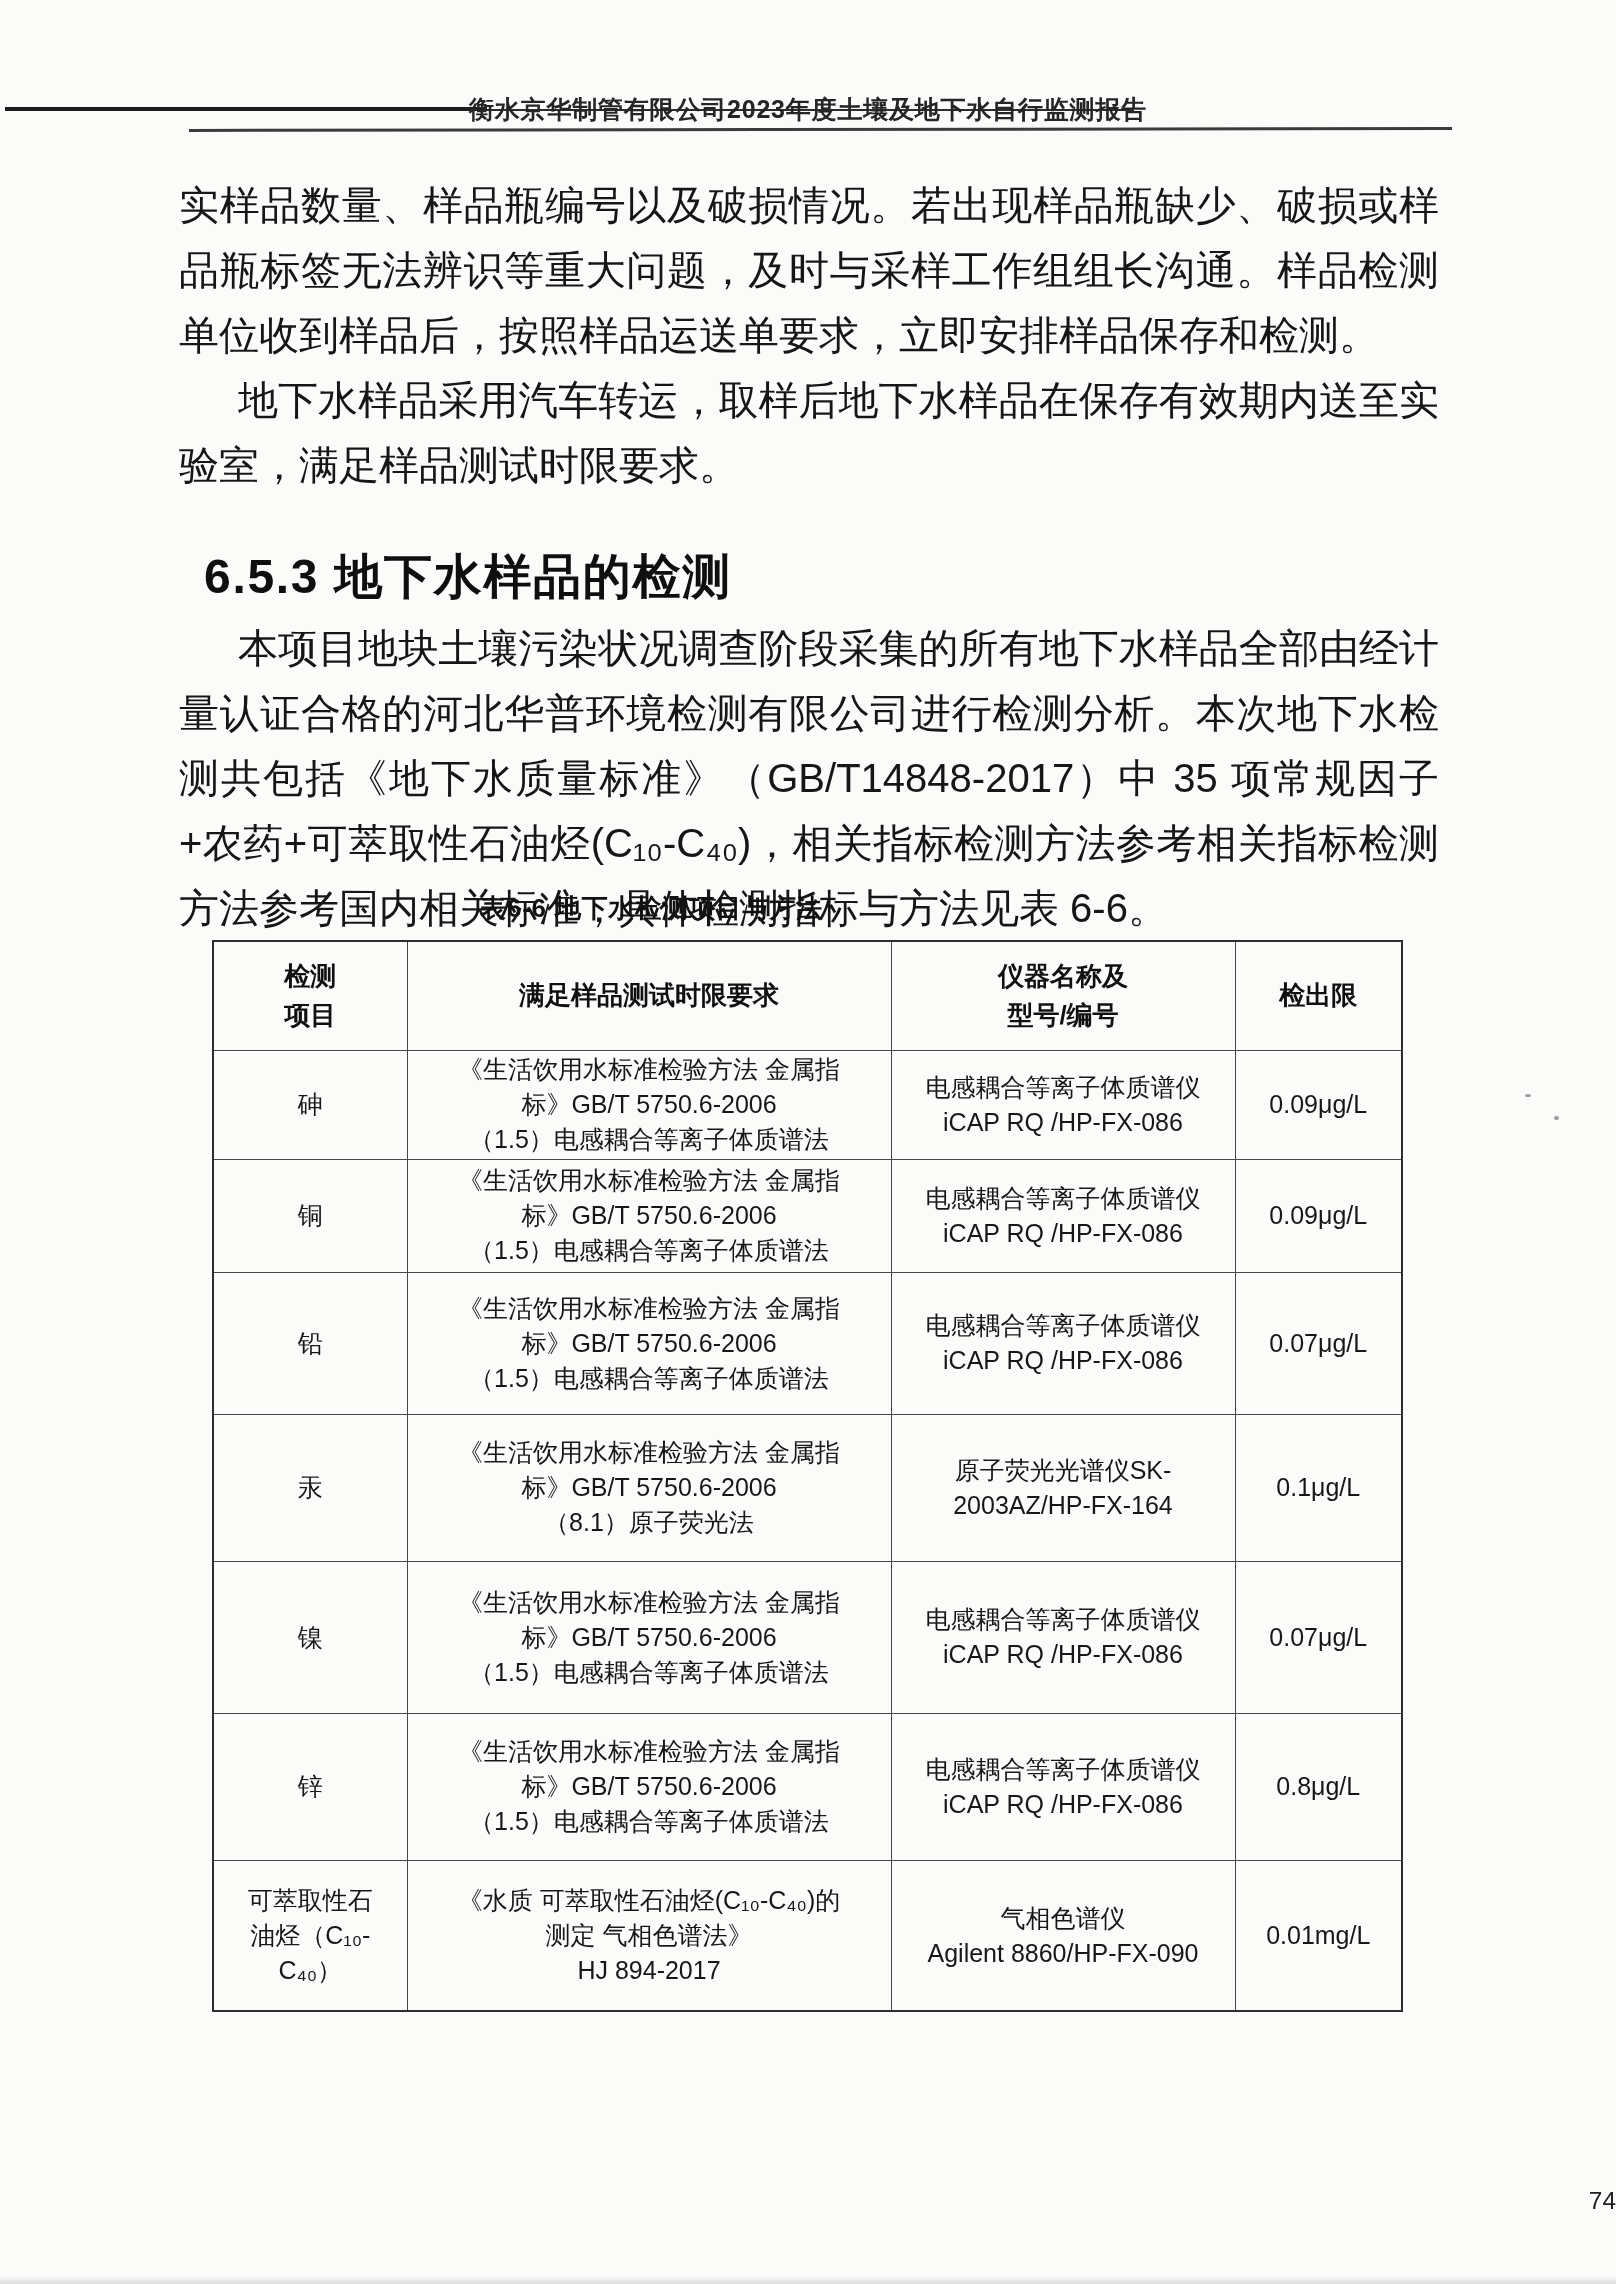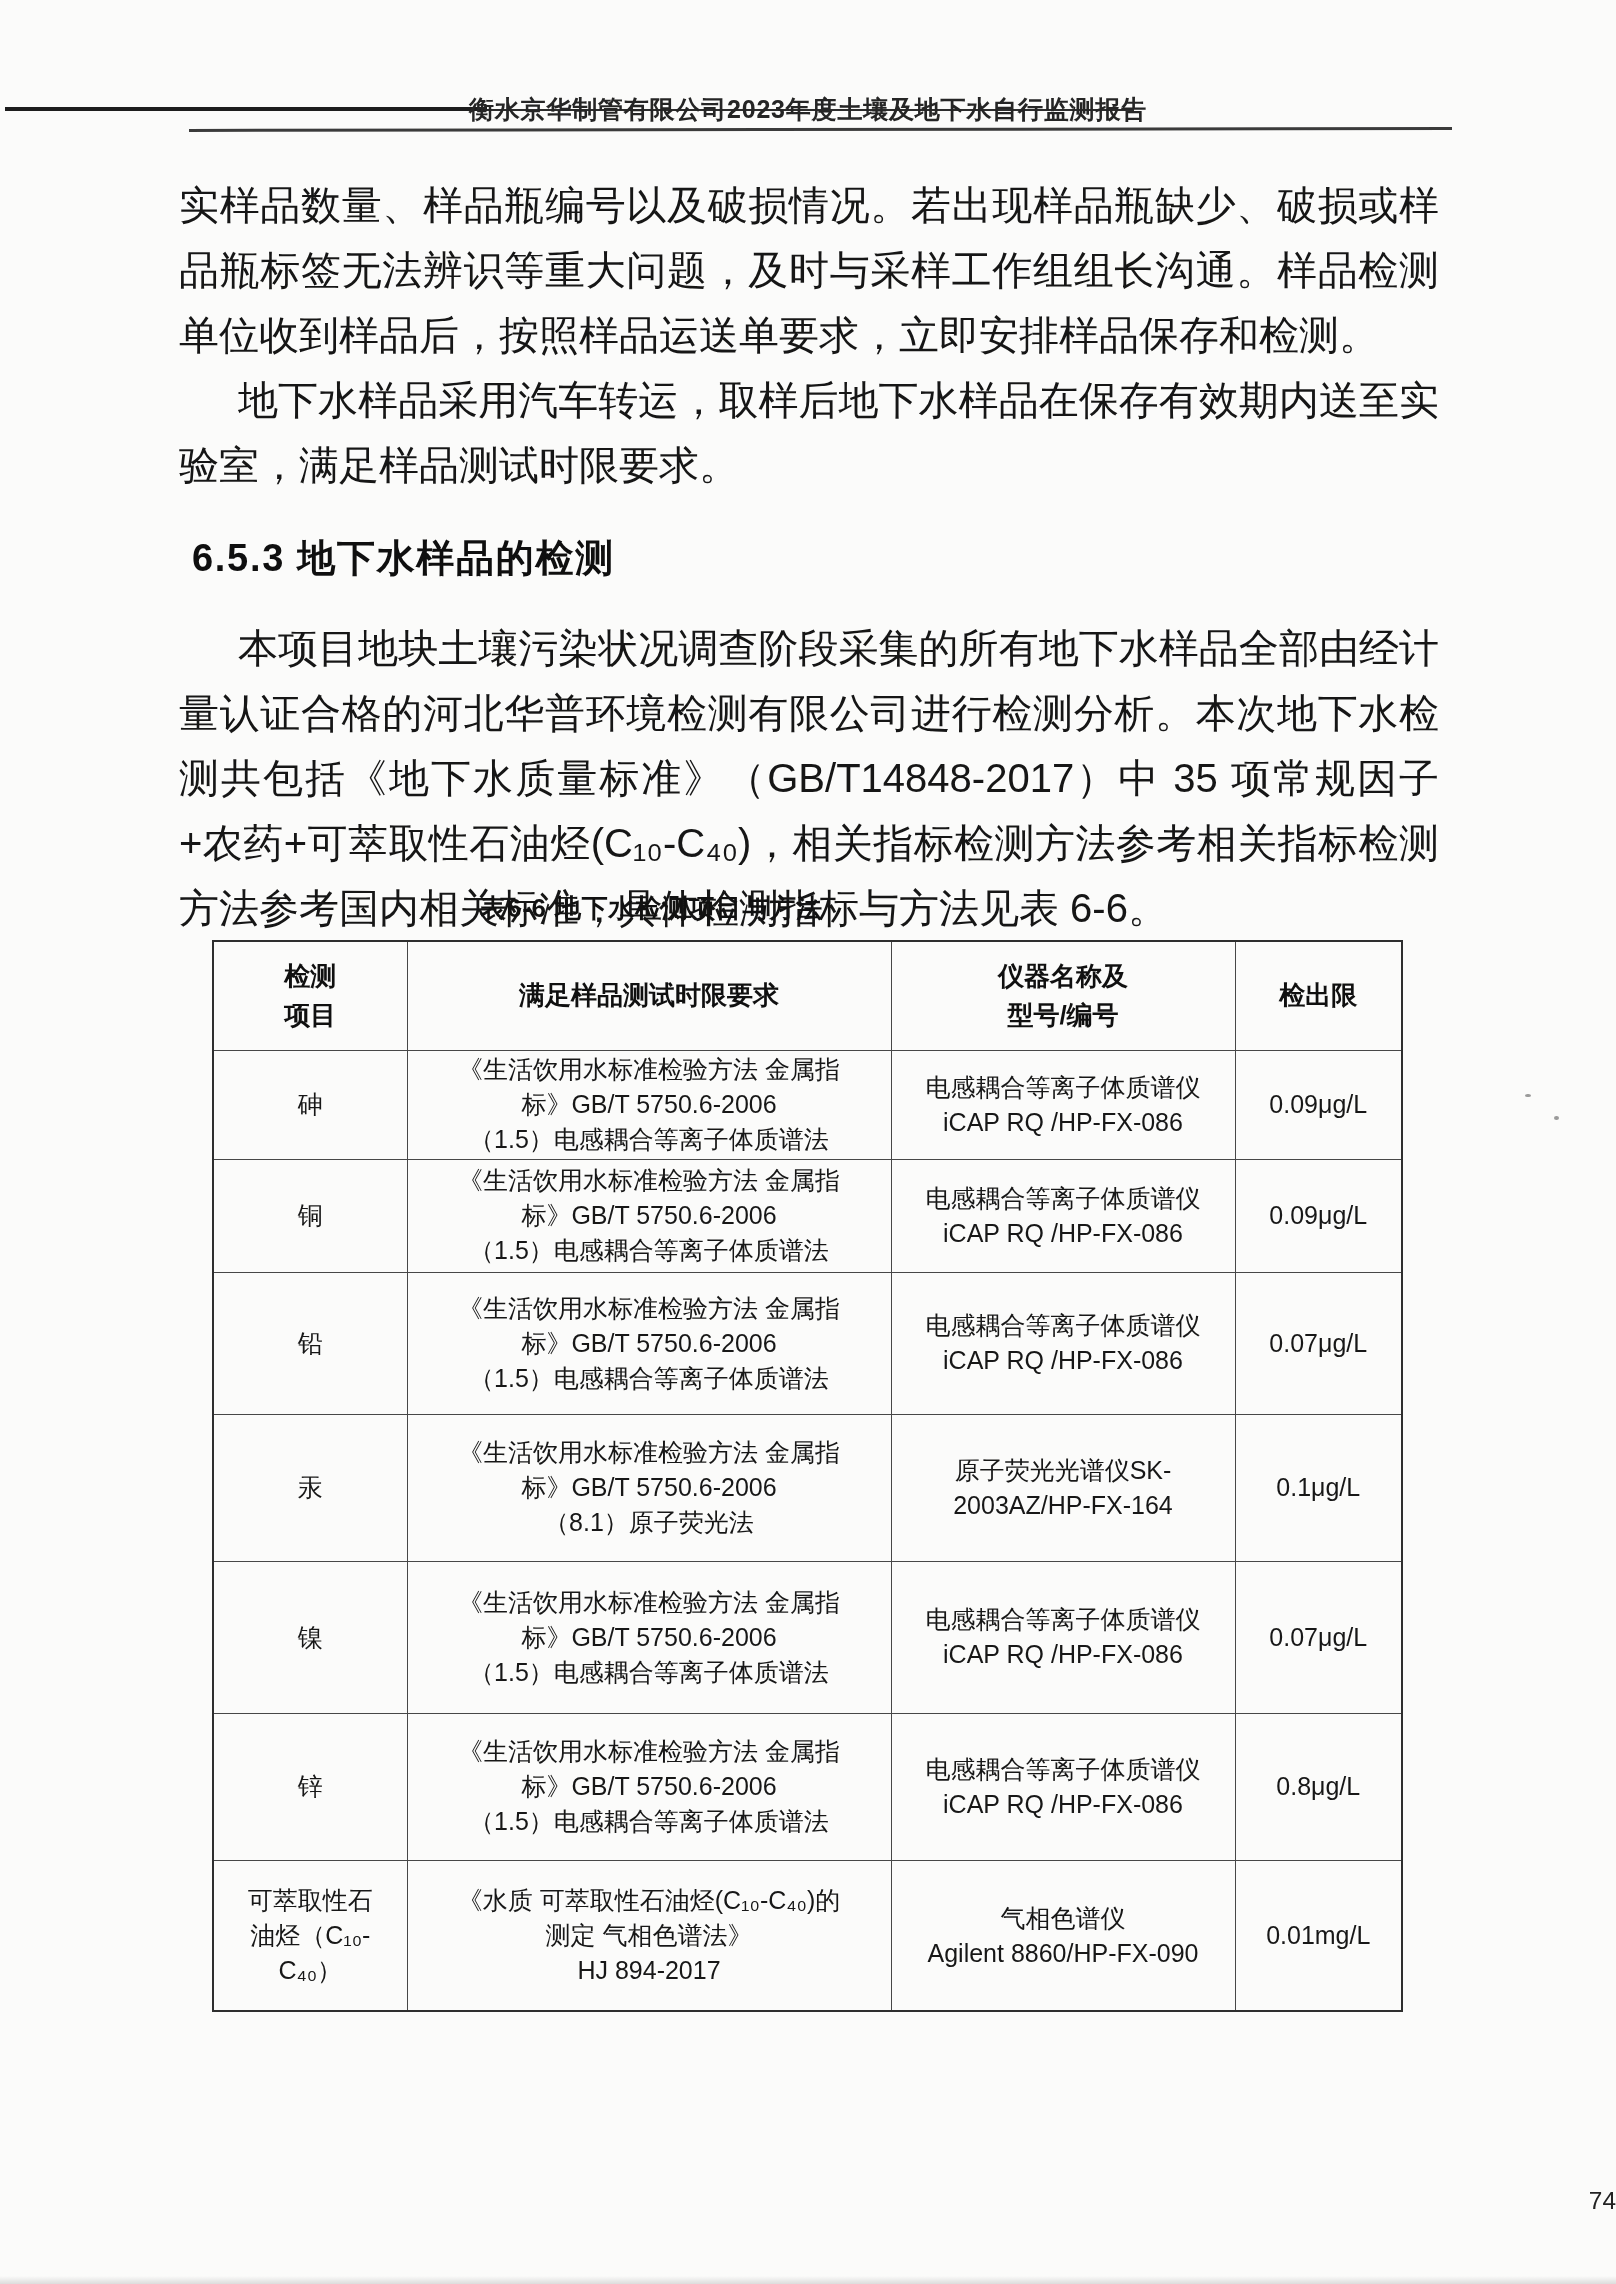--- a/index.html
+++ b/index.html
@@ -27,22 +27,22 @@
     position:absolute;left:179px;width:1260px;margin:0;
     font-size:40px;line-height:65px;
     text-align:justify;text-justify:inter-ideograph;
     color:#161616;
   }
   .p1{top:173px;}
   .p2{top:368px;}
   .p3{top:616px;}
   .indent{text-indent:59px;}
   .section-heading{
-    position:absolute;left:192px;top:533px;margin:0;
-    font-size:38px;font-weight:bold;letter-spacing:1.7px;color:#0f0f0f;
+    position:absolute;left:192px;top:533px;margin:12px;
+    font-size:48px;font-weight:bold;letter-spacing:1.7px;color:#0f0f0f;
   }
   
   .table-title{
     position:absolute;left:0;top:891px;width:1303px;
     text-align:center;font-size:26px;font-weight:bold;color:#111;
     letter-spacing:0.8px;
   }
   table.det{
     position:absolute;left:212px;top:940px;
     width:1190px;border-collapse:collapse;table-layout:fixed;

